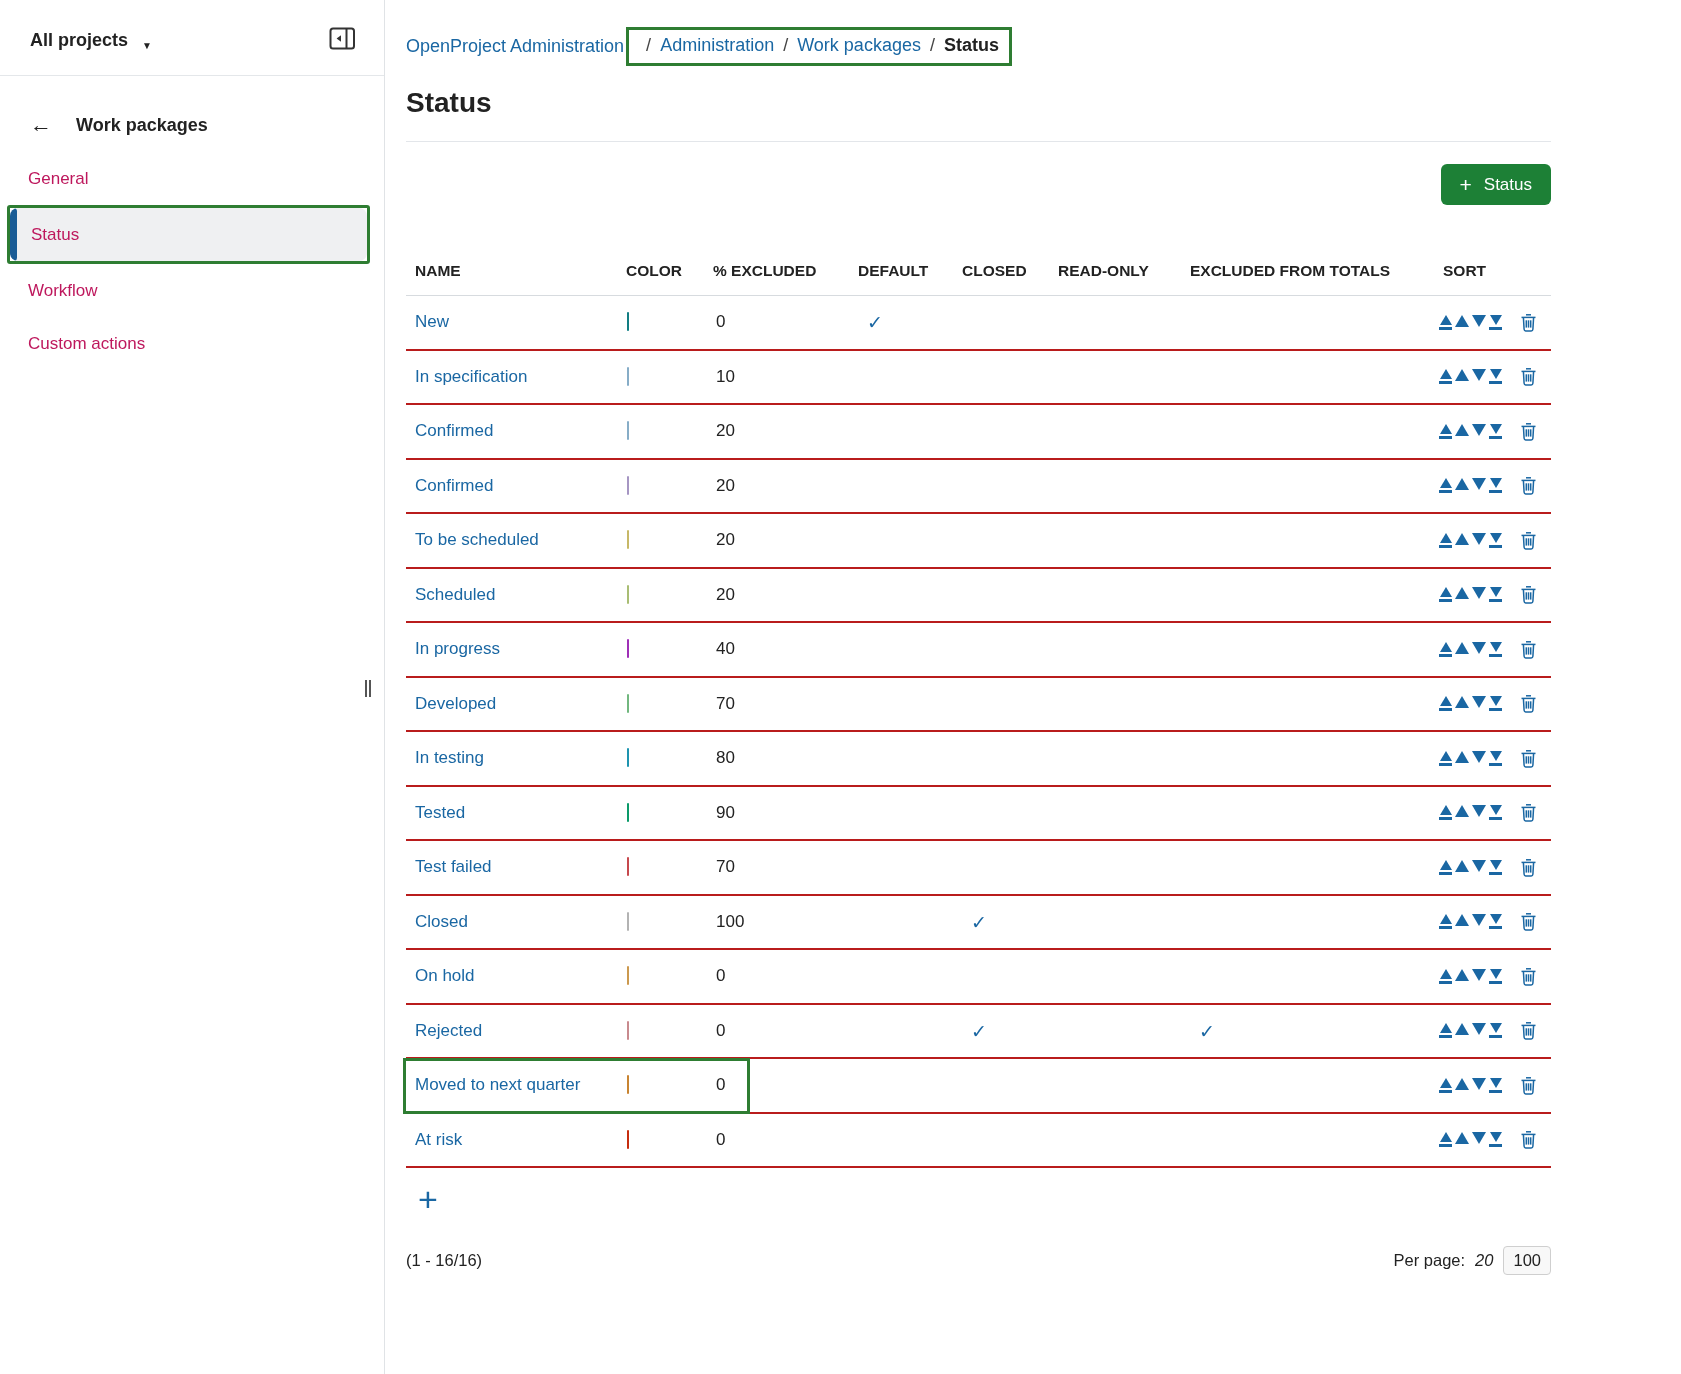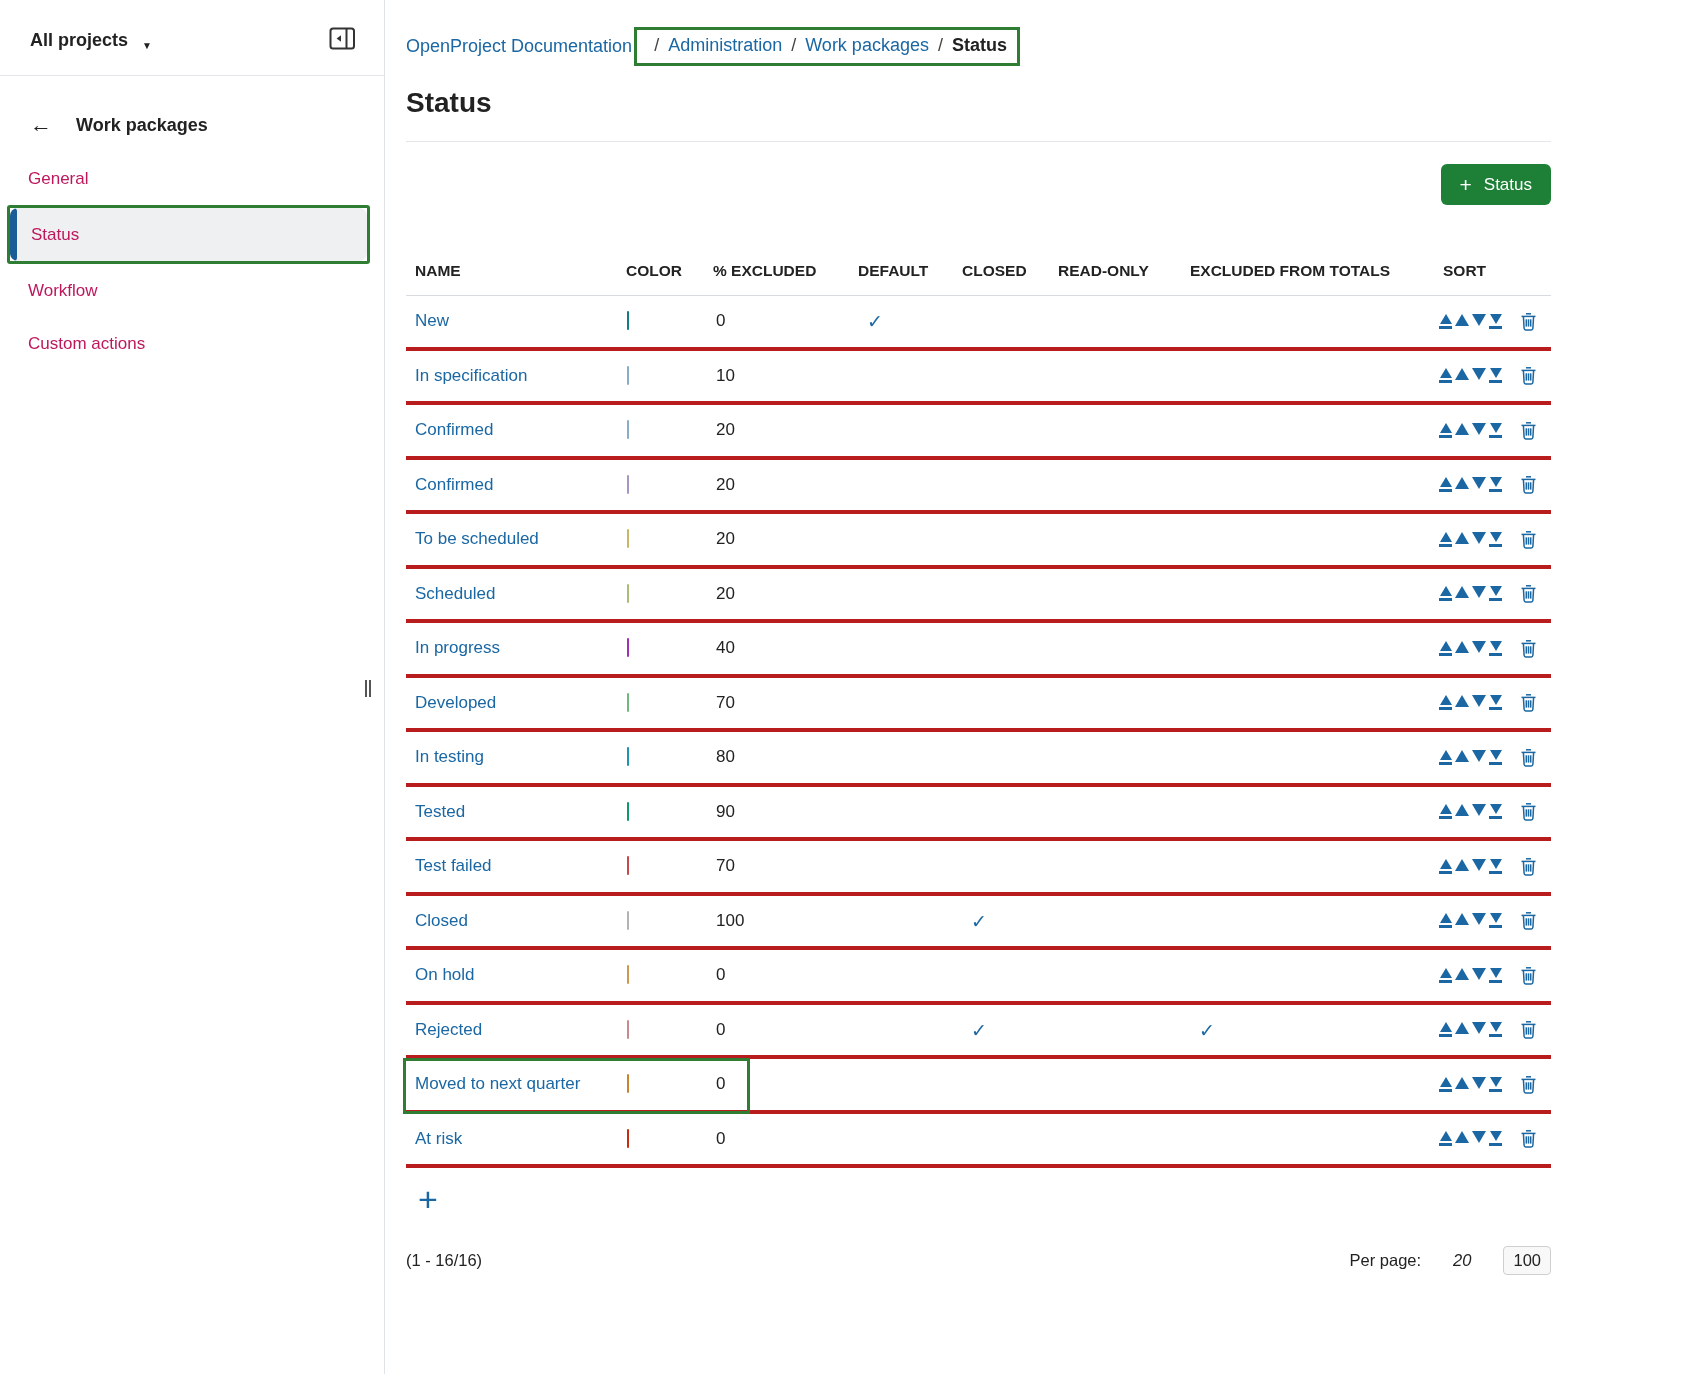--- a/index.html
+++ b/index.html
@@ -47,21 +47,21 @@
                 color:#fff; border:none; border-radius:6px; padding:0 19px; height:41px;
                 font-size:17px; font-family:inherit; cursor:pointer; }
   .btn-status .plus { font-size:21px; font-weight:400; line-height:1; }
 
   
   .grid { display:grid; grid-template-columns:211px 87px 145px 104px 96px 132px 253px 72px 45px;
           align-items:center; }
   .thead { margin-top:42px; height:49px; border-bottom:1px solid #D7DBDF;
            font-size:15.5px; font-weight:700; color:#222; }
   .thead > div { padding-left:9px; }
-  .row { height:54.5px; border-bottom:4px solid #b91c1c; position:relative; }
+  .row { height:54.5px; border-bottom:2px solid #b91c1c; position:relative; }
   .row .name { padding-left:9px; font-size:17px; }
   .row .name a { color:#1A67A3; text-decoration:none; cursor:pointer; }
   .chip { width:15px; height:17px; border-radius:5px; border:1px solid rgba(0,0,0,.18);
           margin-left:10px; }
   .pct { font-size:17px; color:#222; padding-left:12px; }
   .chk { padding-left:18px; font-size:19px; font-weight:700; color:#1A67A3;
          font-family:"DejaVu Sans", sans-serif; }
   .sort-cell { display:flex; align-items:flex-start; gap:3px; padding-left:5px; }
   .sort-btn { display:flex; flex-direction:column; align-items:center; cursor:pointer; }
   .tri-up   { width:0; height:0; border-left:7px solid transparent;
@@ -73,21 +73,21 @@
   .sort-bar { width:13px; height:3px; background:#1A67A3; margin-top:2px; }
   .trash-cell { display:flex; justify-content:center; cursor:pointer; }
   .row-annotation { display:none; position:absolute; left:-3px; top:-1px; height:56px;
           width:347px; border:3px solid #2E7D32; pointer-events:none; z-index:2; }
   .row.highlighted .row-annotation { display:block; }
 
   .add-row { margin-top:14px; padding-left:12px; }
   .add-row span { color:#1A67A3; font-size:34px; font-weight:300; cursor:pointer; line-height:1; }
 
   .footer { display:flex; align-items:center; margin-top:30px; font-size:16.5px; color:#222; }
-  .pp-group { margin-left:auto; display:flex; align-items:center; gap:32px; }
+  .pp-group { margin-left:auto; display:flex; align-items:center; gap:10px; }
   .pp-20 { font-style:italic; cursor:pointer; color:#222; }
   .pp-100 { border:1px solid #CFCFCF; background:#F8F8F8; border-radius:4px;
             padding:4px 9px; color:#222; }
 </style>
 </head>
 <body>
 
 <div class="sidebar">
   <div class="project-row">
     <span class="project-name">All projects</span>
@@ -132,21 +132,21 @@
       <span class="side-item-label">Custom actions</span>
     </div>
   </div>
 </div>
   <div class="resize-handle"></div>
 </div>
 
 <div class="main">
 
   <div class="breadcrumb">
-    <a>OpenProject Documentation</a>
+    <a>OpenProject Administration</a>
     <span class="crumb-box">
       <span class="sep">/</span>
       <a>Administration</a>
       <span class="sep">/</span>
       <a>Work packages</a>
       <span class="sep">/</span>
       <span class="crumb-current">Status</span>
     </span>
   </div>
 

